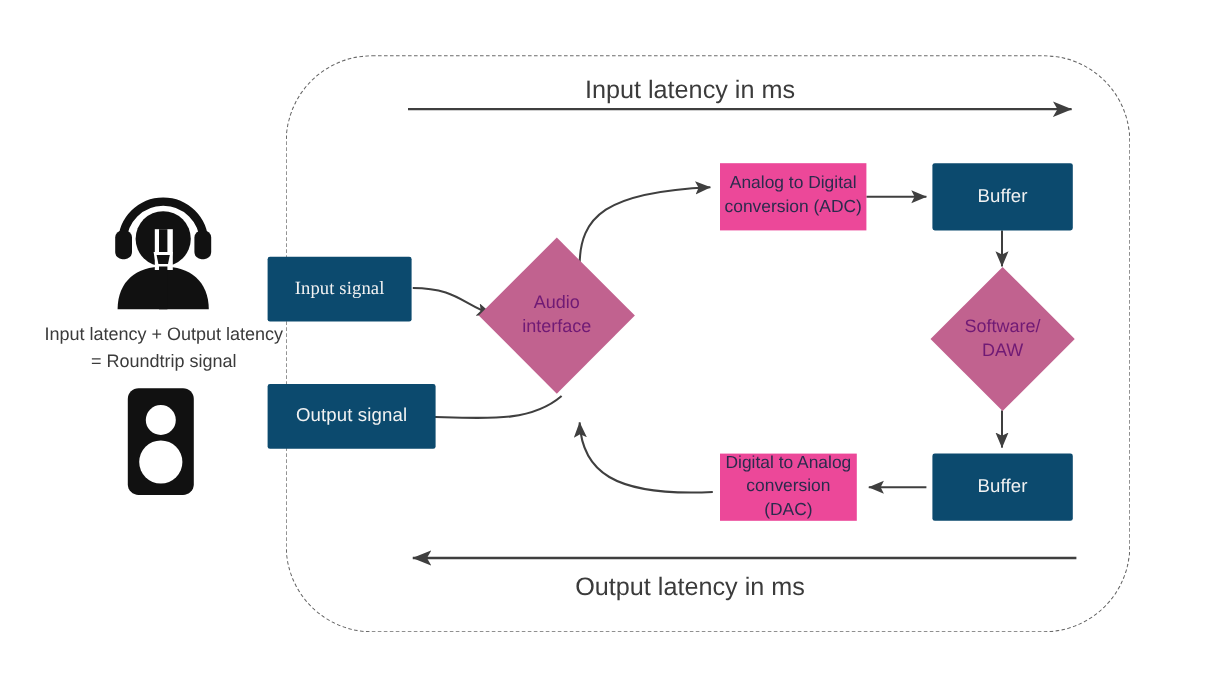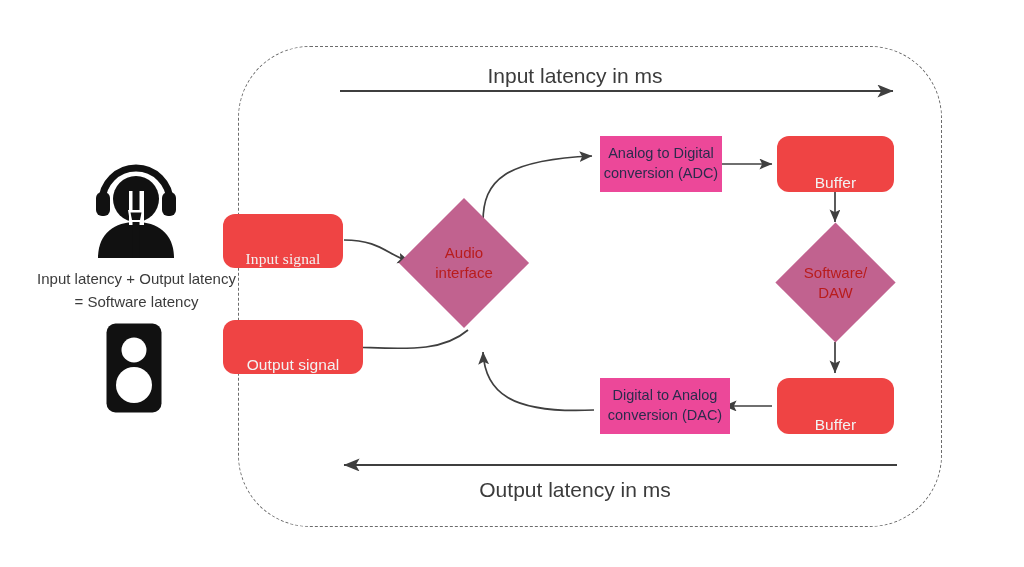--- a/index.html
+++ b/index.html
@@ -12,43 +12,43 @@
     border:1.6px dashed #6b6b6b;border-radius:72px;box-sizing:border-box;
     background:transparent;
   }
 
   
   svg.layer{position:absolute;left:0;top:0;width:1024px;height:567px;overflow:visible;}
   svg.layer.below{z-index:1;}
 
   
   .blk{
-    position:absolute;background:#ef4444;border-radius:12px;
-    color:#f2f2f2;display:flex;align-items:flex-end;justify-content:center;
+    position:absolute;background:#0c4a6e;border-radius:2px;
+    color:#f2f2f2;display:flex;align-items:center;justify-content:center;
     font-size:15.5px;letter-spacing:.1px;z-index:2;text-align:center;
   }
 
   
   .gry{
     position:absolute;background:#ec4899;color:#2b2b4d;
     display:flex;align-items:center;justify-content:center;
     font-size:14.5px;line-height:1.35;text-align:center;z-index:2;
   }
   .gry span{display:block;}
 
   
   .dia{position:absolute;z-index:2;}
   .dia .shape{
     position:absolute;left:0;top:0;width:100%;height:100%;
     background:#c1628f;transform:rotate(45deg);
   }
   .dia .lbl{
     position:absolute;left:0;top:0;width:100%;height:100%;
     display:flex;align-items:center;justify-content:center;
-    color:#b91c1c;font-size:15px;line-height:1.32;text-align:center;
+    color:#701a75;font-size:15px;line-height:1.32;text-align:center;
   }
 
   
   .lat-lbl{
     position:absolute;color:#3b3b3b;font-size:21px;text-align:center;z-index:2;
   }
 
   
   .caption{
     position:absolute;left:14px;top:268px;width:245px;
@@ -114,21 +114,21 @@
   </svg>
 
   <svg class="speaker-icon" viewBox="0 0 58 92">
     <rect x="1.5" y="1.5" width="55" height="89" rx="9" fill="#111"></rect>
     <circle cx="29" cy="28" r="12.5" fill="#fff"></circle>
     <circle cx="29" cy="63" r="18" fill="#fff"></circle>
   </svg>
 
   <div class="caption">
     <div>Input latency + Output latency</div>
-    <div>= Software latency</div>
+    <div>= Roundtrip signal</div>
   </div>
 
   <div class="lat-lbl" style="left:440px;top:64px;width:270px;">Input latency in ms</div>
   <div class="lat-lbl" style="left:440px;top:450px;width:270px;margin-top:28px;">Output latency in ms</div>
 
   <div class="blk" style="left:223px;top:214px;width:120px;height:54px;font-family:Liberation Serif, serif;">
     <span>Input signal</span>
   </div>
 
   <div class="blk" style="left:223px;top:320px;width:140px;height:54px;">
@@ -145,21 +145,21 @@
     </div>
   </div>
 
   <div class="gry" style="left:600px;top:136px;width:122px;height:56px;">
     <div>
       <span>Analog to Digital</span>
       <span>conversion (ADC)</span>
     </div>
   </div>
 
-  <div class="gry" style="left:600px;top:378px;width:130px;height:56px;">
+  <div class="gry" style="left:600px;top:378px;width:114px;height:56px;">
     <div>
       <span>Digital to Analog</span>
       <span>conversion (DAC)</span>
     </div>
   </div>
 
   <div class="blk" style="left:777px;top:136px;width:117px;height:56px;">
     <span>Buffer</span>
   </div>
 

